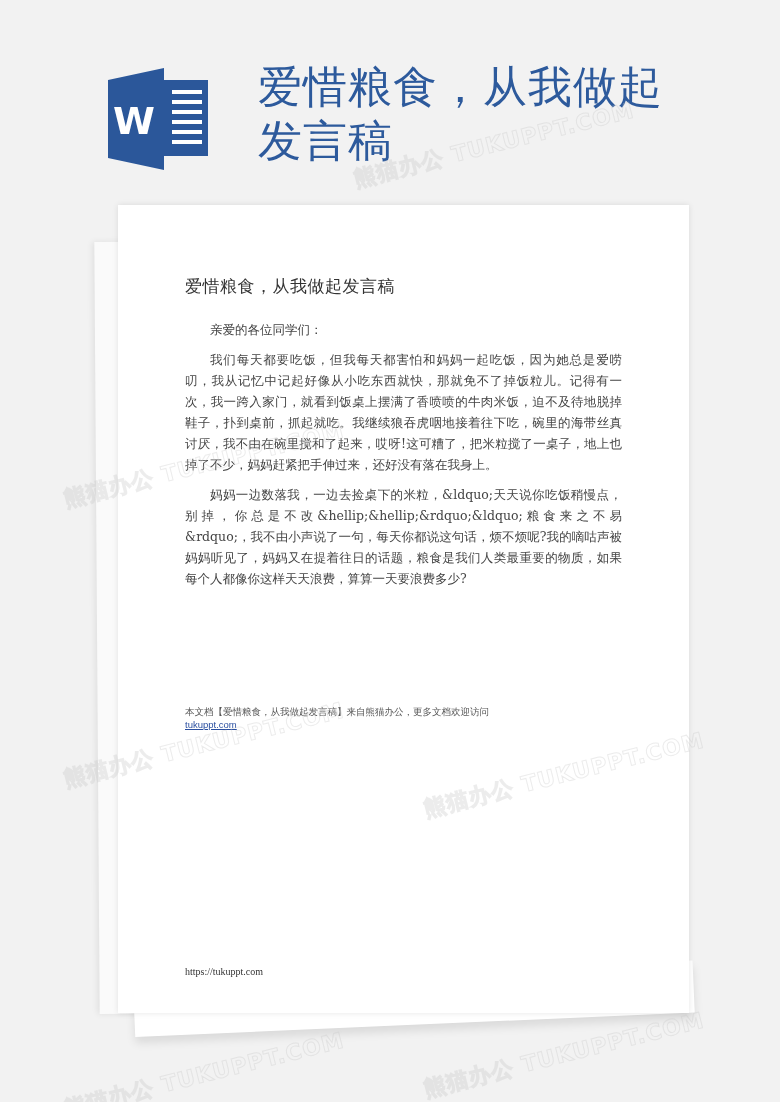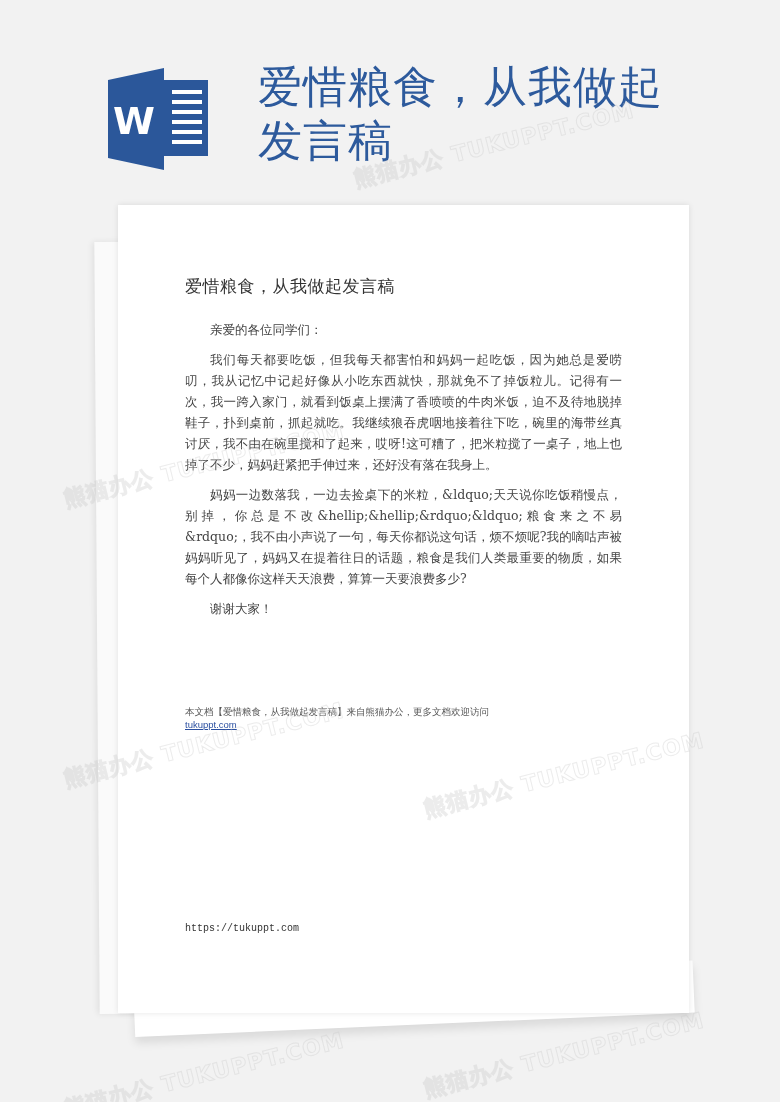--- a/index.html
+++ b/index.html
@@ -59,22 +59,22 @@
       font-size: 12.5px; line-height: 21px; color: #444;
     }
     .body p { margin: 0 0 9px 0; text-indent: 2em; text-align: justify; }
     .body p.first { text-indent: 2em; }
     .footer-note {
       position: absolute; left: 67px; top: 500px; width: 440px;
       font-size: 9.5px; line-height: 13px; color: #555;
     }
     .footer-note a { color: #2a4fa0; text-decoration: underline; font-family: "Liberation Sans", sans-serif; margin-top: 20px; }
     .page-url {
-      position: absolute; left: 67px; top: 718px;
-      font-family: Liberation Mono, monospace;
+      position: absolute; left: 67px; top: 761px;
+      font-family: Liberation Serif, serif;
       font-size: 10px; color: #333; text-align: right;
     }
   </style>
 </head>
 <body>
 
 <div class="word-icon">
   <svg width="104" height="102" viewBox="0 0 104 102">
     <rect x="56" y="12" width="46" height="76" fill="#2b579a"></rect>
     <g fill="#ffffff">
@@ -94,21 +94,20 @@
 
 <div class="sheet-back-left"></div>
 <div class="sheet-back-bottom"></div>
 
 <div class="page">
   <div class="doc-title">爱惜粮食，从我做起发言稿</div>
   <div class="body">
     <p class="first">亲爱的各位同学们：</p>
     <p>我们每天都要吃饭，但我每天都害怕和妈妈一起吃饭，因为她总是爱唠叨，我从记忆中记起好像从小吃东西就快，那就免不了掉饭粒儿。记得有一次，我一跨入家门，就看到饭桌上摆满了香喷喷的牛肉米饭，迫不及待地脱掉鞋子，扑到桌前，抓起就吃。我继续狼吞虎咽地接着往下吃，碗里的海带丝真讨厌，我不由在碗里搅和了起来，哎呀!这可糟了，把米粒搅了一桌子，地上也掉了不少，妈妈赶紧把手伸过来，还好没有落在我身上。</p>
     <p>妈妈一边数落我，一边去捡桌下的米粒，&amp;ldquo;天天说你吃饭稍慢点，别掉，你总是不改&amp;hellip;&amp;hellip;&amp;rdquo;&amp;ldquo;粮食来之不易&amp;rdquo;，我不由小声说了一句，每天你都说这句话，烦不烦呢?我的嘀咕声被妈妈听见了，妈妈又在提着往日的话题，粮食是我们人类最重要的物质，如果每个人都像你这样天天浪费，算算一天要浪费多少?</p>
-    <p>谢谢大家！</p>
   </div>
   <div class="footer-note">
     <div>本文档【爱惜粮食，从我做起发言稿】来自熊猫办公，更多文档欢迎访问</div>
     <a>tukuppt.com</a>
   </div>
   <div class="page-url">https://tukuppt.com</div>
 </div>
 
 <div class="watermark" style="left:350px; top:130px;">熊猫办公 TUKUPPT.COM</div>
 <div class="watermark" style="left:60px; top:450px;">熊猫办公 TUKUPPT.COM</div>

